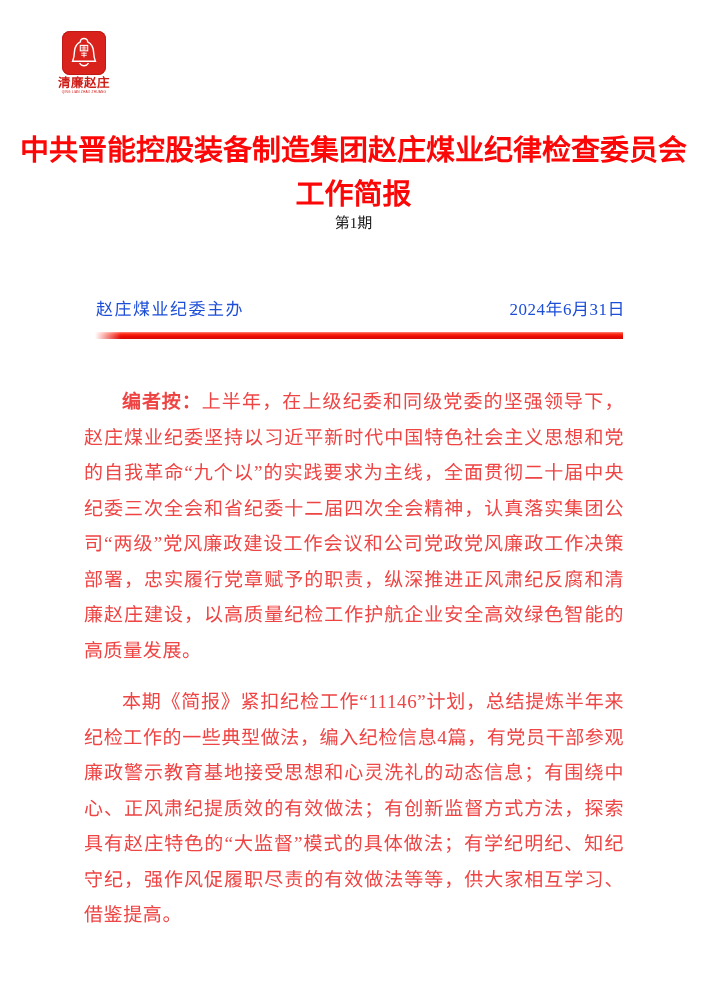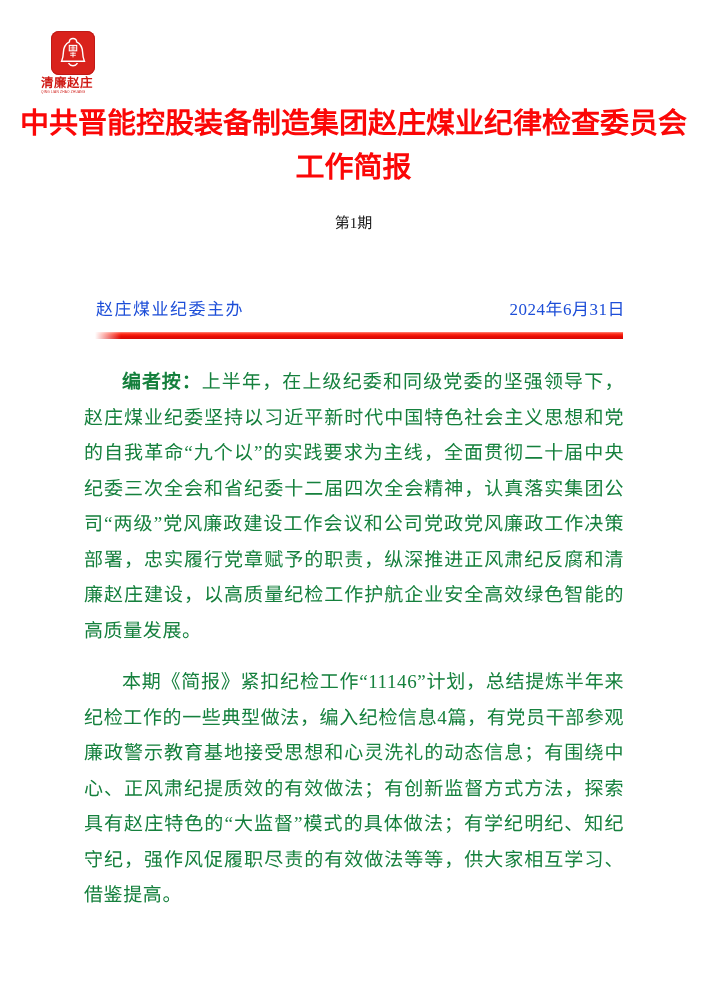--- a/index.html
+++ b/index.html
@@ -19,24 +19,24 @@
 
   .page {
     position: absolute;
     inset: 0;
     background: #ffffff;
   }
 
   
   .logo-block {
     position: absolute;
-    left: 41px;
+    left: 52px;
     top: 31px;
     width: 64px;
-    text-align: left;
+    text-align: center;
   }
   .logo-mark {
     width: 44px;
     height: 44px;
     margin: 0 auto;
     border-radius: 8px;
     background: #d9221c;
     position: relative;
     box-shadow: 0 0 0 1px #c01a16 inset;
   }
@@ -68,21 +68,21 @@
     right: 0;
     top: 101px;
     text-align: center;
     color: #fb0707;
     font-family: "Liberation Sans", "DejaVu Sans", sans-serif;
     font-weight: bold;
     font-size: 29px;
     line-height: 44px;
     letter-spacing: 0px;
   }
-  .masthead-title .line1 { display: block; }
+  .masthead-title .line1 { display: block; margin-top: 27px; }
   .masthead-title .line2 { display: block; }
 
   
   .issue-no {
     position: absolute;
     left: 0;
     right: 0;
     top: 212px;
     text-align: center;
     color: #1a1a1a;
@@ -127,23 +127,23 @@
     position: absolute;
     left: 0; top: 0; bottom: 0;
     width: 26px;
     background: linear-gradient(to right, #ffffff 0%, rgba(255,255,255,0) 100%);
   }
 
   
   .body-text {
     position: absolute;
     left: 84px;
-    top: 364px;
+    top: 384px;
     width: 540px;
-    color: #15803d;
+    color: #ef4444;
     font-family: "Liberation Serif", "DejaVu Serif", serif;
     font-size: 19px;
     line-height: 35.5px;
     text-align: justify;
     text-justify: inter-ideograph;
     letter-spacing: 0.6px;
   }
   .body-text p {
     margin: 0;
     text-indent: 2em;

